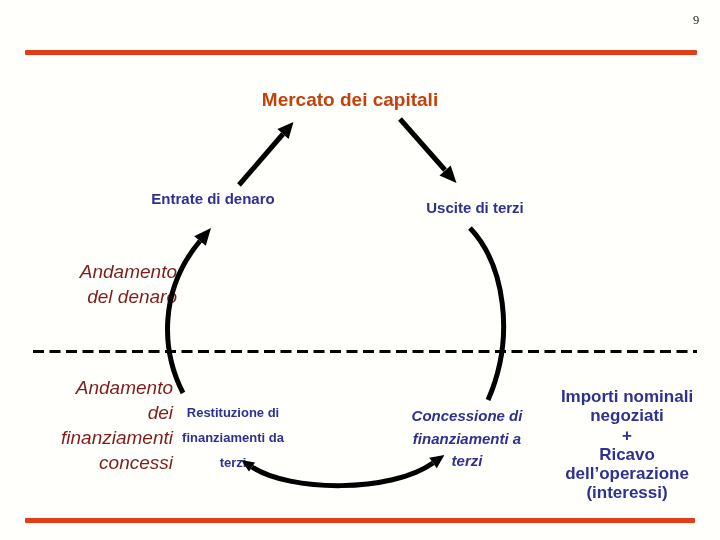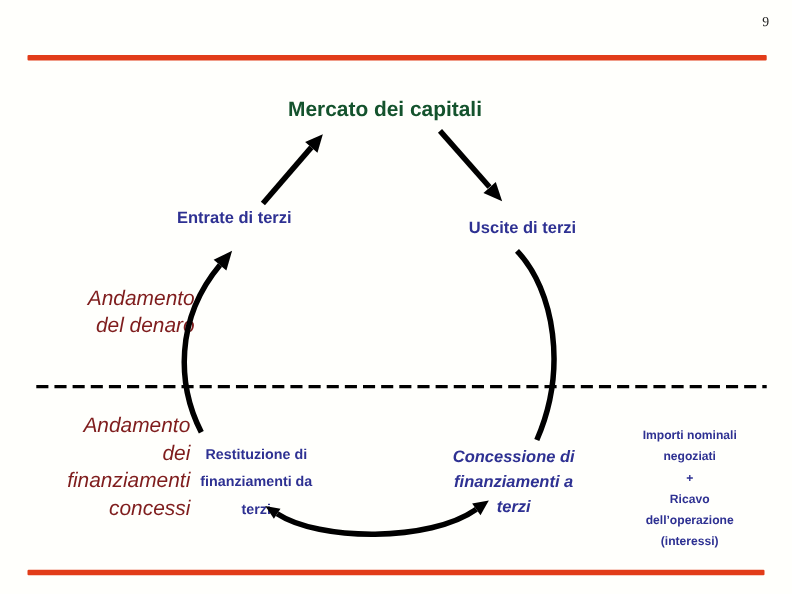--- a/index.html
+++ b/index.html
@@ -17,48 +17,48 @@
   }
   .rule{position:absolute;left:25px;width:672px;height:5px;background:#e23c19;border-radius:1px;}
   .rule-top{top:50px;}
   .rule-bottom{top:518px;width:670px;}
   .lbl{
     position:absolute;color:#2e3192;font-weight:bold;text-align:center;
     white-space:pre-line;line-height:1.3;
   }
   .market{
     position:absolute;left:175px;top:89px;width:350px;text-align:center;
-    font-size:19px;font-weight:bold;color:#14532d;white-space:nowrap;
+    font-size:19px;font-weight:bold;color:#c2410c;white-space:nowrap;
   }
   .entrate{left:128px;top:189px;width:170px;font-size:15px;}
   .uscite{left:390px;top:198px;width:170px;font-size:15px;}
   .ital{
     position:absolute;color:#7f1d1d;font-weight:normal;font-style:italic;
     text-align:right;white-space:pre-line;font-size:19px;line-height:25px;
   }
   .andamento-denaro{left:7px;top:259px;width:170px;}
   .andamento-fin{left:3px;top:375px;width:170px;}
   .restituzione{left:158px;top:400px;width:150px;font-size:13px;line-height:25px;}
   .concessione{left:392px;top:405px;width:150px;font-size:15px;line-height:22.5px;font-style:italic;}
-  .importi{left:549px;top:387px;width:156px;font-size:11px;line-height:19.3px;}
+  .importi{left:549px;top:387px;width:156px;font-size:17px;line-height:19.3px;}
   svg.overlay{position:absolute;left:0;top:0;width:720px;height:540px;}
   .stroke{fill:none;stroke:#000;stroke-width:5;}
   .dash{stroke:#000;stroke-width:3;stroke-dasharray:11 5.5;}
   .head{fill:#000;stroke:none;}
 </style>
 </head>
 <body>
 
 <div class="slide">
 
   <div class="page-num">9</div>
   <div class="rule rule-top"></div>
 
   <div class="market">Mercato dei capitali</div>
-  <div class="lbl entrate">Entrate di terzi</div>
+  <div class="lbl entrate">Entrate di denaro</div>
   <div class="lbl uscite">Uscite di terzi</div>
 
   <div class="ital andamento-denaro">Andamento
 del denaro</div>
   <div class="ital andamento-fin">Andamento
 dei
 finanziamenti
 concessi</div>
 
   <div class="lbl restituzione">Restituzione di

